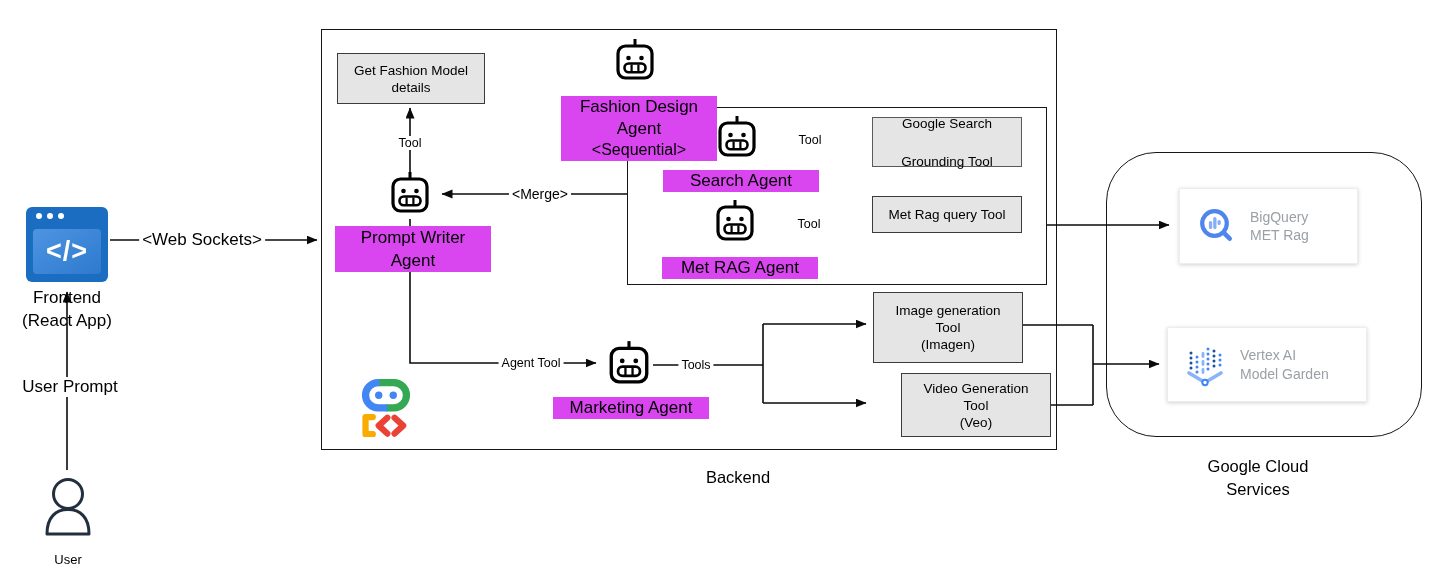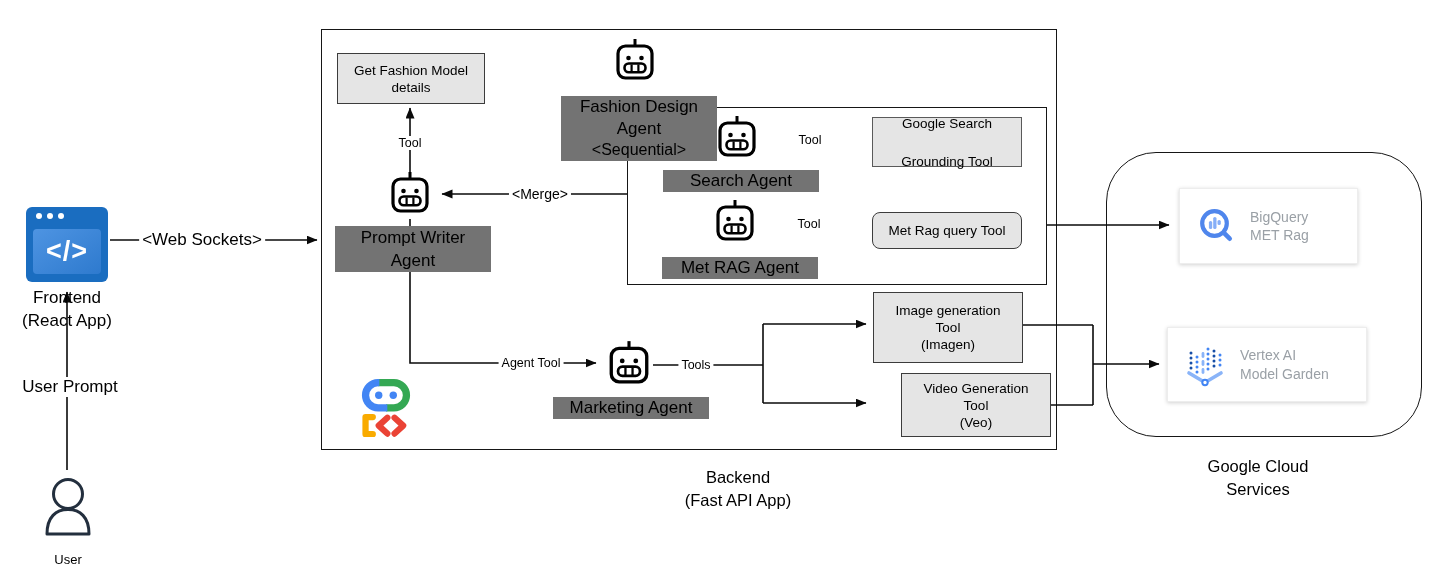--- a/index.html
+++ b/index.html
@@ -6,21 +6,21 @@
   #canvas{position:relative;width:1435px;height:586px;background:#fff;overflow:hidden;
           font-family:"Liberation Sans",sans-serif;color:#000;}
   #edges{position:absolute;left:0;top:0;z-index:1;}
   .node,.t{position:absolute;}
   .box{position:absolute;z-index:2;background:#e5e5e5;border:1.6px solid #4a4a4a;
        display:flex;flex-direction:column;align-items:center;justify-content:center;
        text-align:center;font-size:13.5px;line-height:17px;}
   .container-box{position:absolute;z-index:0;background:#fff;border:1.7px solid #161616;}
   .t{z-index:3;text-align:center;white-space:nowrap;}
   .t div{white-space:nowrap;}
-  .agent-lbl{font-size:17px;line-height:22px;background:#737373;padding:0 3px;}
+  .agent-lbl{font-size:17px;line-height:22px;background:#d946ef;padding:0 3px;}
   .edge-lbl{position:absolute;z-index:3;transform:translate(-50%,-50%);
             background:#fff;padding:0 3px;font-size:12.5px;white-space:nowrap;}
   .big-lbl{font-size:17px;}
   .mid-lbl{font-size:14px;}
   .robot{position:absolute;z-index:2;}
   .title{font-size:16.5px;line-height:23px;}
   .card{position:absolute;z-index:2;background:#fff;border:1px solid #ededed;
         box-shadow:0 1px 4px rgba(0,0,0,.18);display:flex;align-items:center;}
   .card .card-text{font-size:14px;line-height:18.5px;color:#9aa0a6;text-align:left;}
   
@@ -138,21 +138,21 @@
   </svg>
 
   <div class="box" style="left:337px;top:53px;width:146px;height:49px;border-color:#3c3c3c;">
     <div>Get Fashion Model</div>
     <div>details</div>
   </div>
   <div class="box" style="left:872px;top:117px;width:148px;height:48px;border-color:#5a5a5a;gap:21px;">
     <div>Google Search</div>
     <div>Grounding Tool</div>
   </div>
-  <div class="box" style="left:872px;top:212px;width:148px;height:35px;border-color:#3c3c3c;border-radius:8px;">
+  <div class="box" style="left:872px;top:196px;width:148px;height:35px;border-color:#3c3c3c;">
     <div>Met Rag query Tool</div>
   </div>
   <div class="box" style="left:873px;top:292px;width:148px;height:69px;border-color:#3c3c3c;">
     <div>Image generation</div>
     <div>Tool</div>
     <div>(Imagen)</div>
   </div>
   <div class="box" style="left:873px;top:373px;width:148px;height:62px;border-color:#3c3c3c;margin-left:28px;">
     <div>Video Generation</div>
     <div>Tool</div>
@@ -191,21 +191,20 @@
     <path d="M52 48 H38 A19 19 0 0 1 38 10 H40" fill="none" stroke="#4285F4" stroke-width="11"></path>
     <circle cx="39" cy="29" r="5.6" fill="#4285F4"></circle>
     <circle cx="61" cy="29" r="5.6" fill="#4285F4"></circle>
     <path d="M30 62 H19 V88 H30" fill="none" stroke="#F9AB00" stroke-width="9.5" stroke-linecap="round" stroke-linejoin="round"></path>
     <path d="M52 63 L39 75 L52 87" fill="none" stroke="#EA4335" stroke-width="9.5" stroke-linecap="round" stroke-linejoin="round"></path>
     <path d="M63 63 L76 75 L63 87" fill="none" stroke="#EA4335" stroke-width="9.5" stroke-linecap="round" stroke-linejoin="round"></path>
   </svg>
 
   <div class="t title" style="left:663px;top:466px;width:150px;">
     <div>Backend</div>
-    <div>(Fast API App)</div>
   </div>
 
   <div class="card" style="left:1179px;top:188px;width:160px;height:74px;padding-left:17px;gap:13px;">
     <svg width="40" height="40" viewBox="0 0 40 40">
       <circle cx="17.5" cy="17.5" r="12.3" fill="#fff" stroke="#4f86ec" stroke-width="4.2"></circle>
       <rect x="11.9" y="15" width="3.3" height="8" rx="1.6" fill="#85aef7"></rect>
       <rect x="16.2" y="11" width="3.3" height="12" rx="1.6" fill="#85aef7"></rect>
       <rect x="20.5" y="14" width="3.3" height="5" rx="1.6" fill="#85aef7"></rect>
       <line x1="26.7" y1="26.7" x2="32.7" y2="32.7" stroke="#4f86ec" stroke-width="4.6" stroke-linecap="round"></line>
     </svg>

